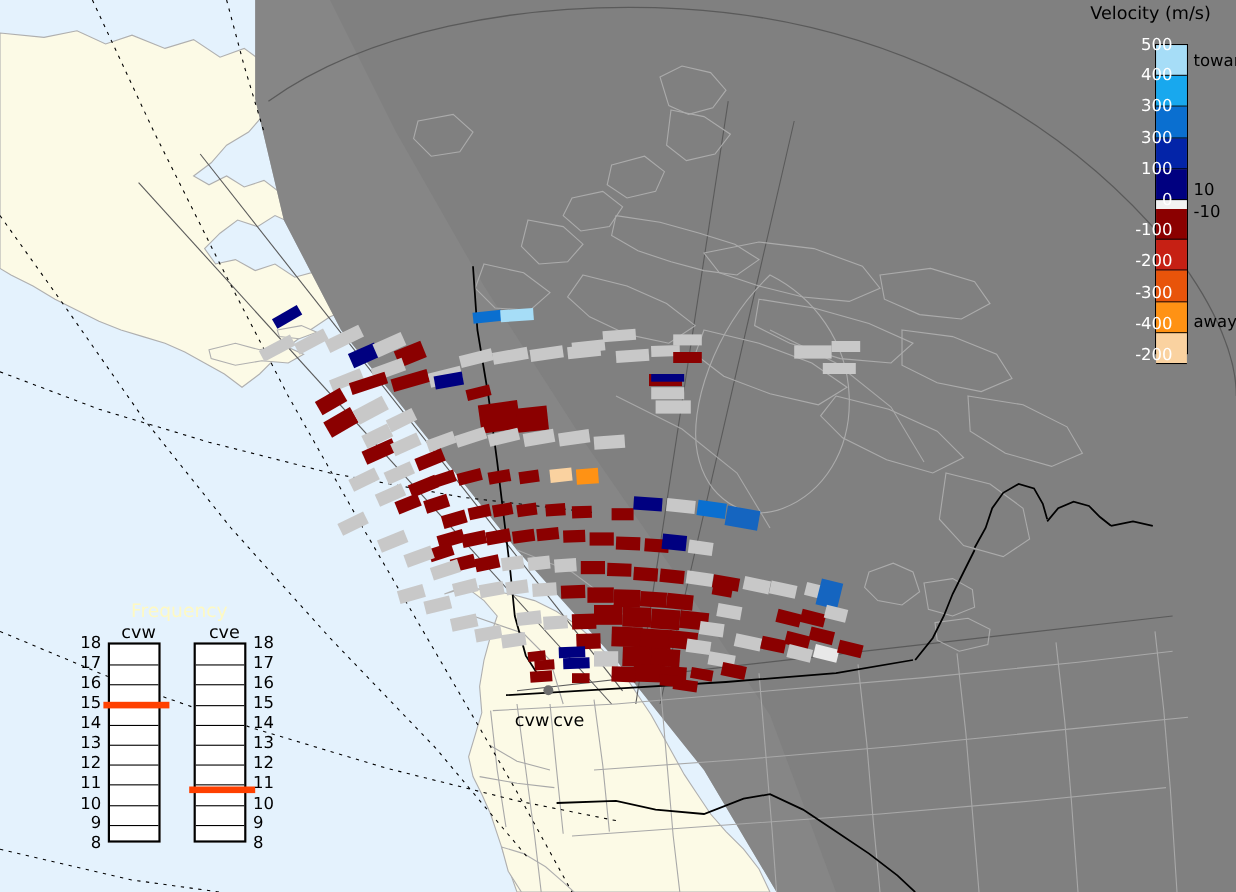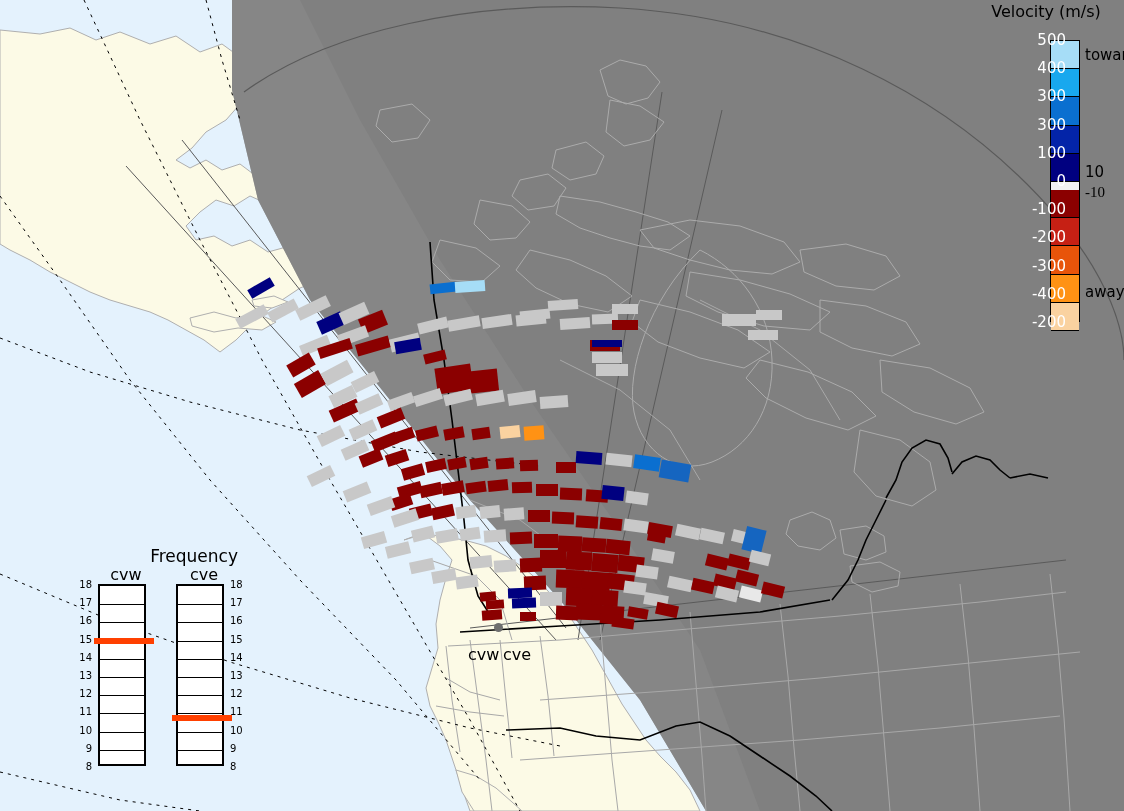--- a/index.html
+++ b/index.html
@@ -23,31 +23,31 @@
   .cbar-strip{position:absolute;left:70px;top:40px;width:30px;height:282px;
               border:1px solid #000;box-sizing:border-box;}
   .cbar-seg{width:100%;}
   .cbar-tick{position:absolute;right:58px;font-size:15px;color:#ffffff;
              text-align:right;white-space:nowrap;transform:translateY(-50%);}
   .cbar-side{position:absolute;left:105px;font-size:15px;color:#000;
              white-space:nowrap;transform:translateY(-50%);}
 
   
   #freq{position:absolute;left:88px;top:546px;width:150px;height:245px;z-index:40;}
-  .freq-title{position:absolute;left:0;top:0;width:150px;text-align:right;
-              font-size:17px;color:#000000;}
+  .freq-title{position:absolute;left:0;top:0;width:150px;text-align:center;
+              font-size:17px;color:#fef9c3;}
   .freq-col{position:absolute;top:38px;}
   .freq-name{position:absolute;top:-19px;width:56px;text-align:center;
              font-size:16px;color:#000;}
   .freq-bar{position:relative;width:48px;height:182px;border:2px solid #000;
             background:#fff;box-sizing:border-box;}
   .freq-div{position:absolute;left:0;width:100%;height:1px;background:#000;}
   .freq-mark{position:absolute;left:-6px;width:60px;height:6px;background:#ff4000;
              transform:translateY(-50%);}
-  .freq-lab{position:absolute;font-size:10px;color:#000;width:22px;
+  .freq-lab{position:absolute;font-size:15px;color:#000;width:22px;
             transform:translateY(-50%);}
   .freq-lab.L{text-align:right;left:-28px;}
   .freq-lab.R{text-align:left;left:54px;}
 
   
   .site-lab{position:absolute;font-size:16px;color:#000;z-index:35;white-space:nowrap;}
   .site-dot{position:absolute;width:9px;height:9px;border-radius:50%;
             background:#6e6e6e;z-index:35;}
 </style>
 </head>
@@ -379,21 +379,21 @@
         <div class="cbar-tick" style="top: 152.8px; margin-left: 28px;">100</div>
         <div class="cbar-tick" style="top: 181px;">0</div>
         <div class="cbar-tick" style="top: 209.2px;">-100</div>
         <div class="cbar-tick" style="top: 237.4px;">-200</div>
         <div class="cbar-tick" style="top: 265.6px;">-300</div>
         <div class="cbar-tick" style="top: 293.8px;">-400</div>
         <div class="cbar-tick" style="top: 322px;">-200</div>
       </div>
     <div class="cbar-side" id="cb-toward" style="top:55px;">toward</div>
     <div class="cbar-side" id="cb-pos10" style="top:172px;">10</div>
-    <div class="cbar-side" id="cb-neg10" style="top:192px;font-family:Liberation Serif, serif;">-10</div>
+    <div class="cbar-side" id="cb-neg10" style="top:192px;">-10</div>
     <div class="cbar-side" id="cb-away" style="top:292px;">away</div>
   </div>
 
   <div id="freq">
     <div class="freq-title">Frequency</div>
     <div id="freq-cols">
         <div class="freq-col" style="left: 10px;">
           <div class="freq-name">cvw</div>
           <div class="freq-bar">
             <div class="freq-div" style="top: 18.2px;"></div>

